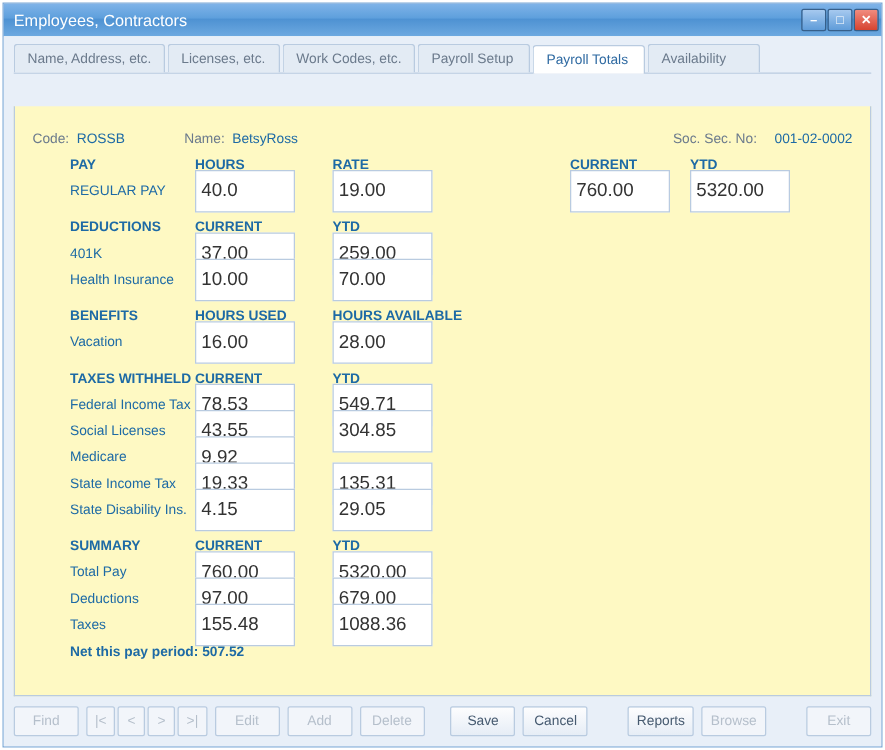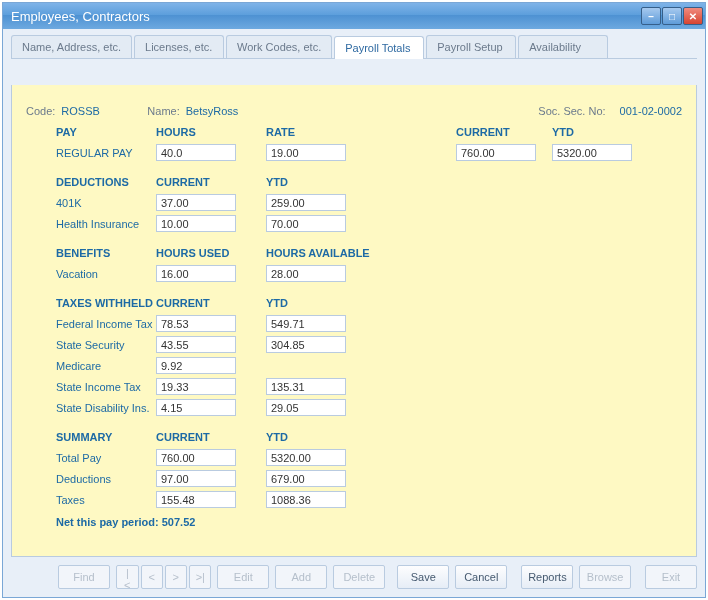--- a/index.html
+++ b/index.html
@@ -75,41 +75,40 @@
   }
   .row { display: flex; align-items: center; height: 21px; }
   .cell-label { width: 130px; }
   .cell-label.indent { padding-left: 30px; }
   .cell-c1, .cell-c2, .cell-c3, .cell-c4 { width: 110px; }
   .cell-cur { width: 96px; }
   .cell-ytd { width: 96px; }
   .head { font-weight: bold; color: #1d6aa5; }
   .sec-head .cell-label { font-weight: bold; }
   input.field {
-    width: 80px; height: 17px;
-    font-size: 11px;
+    width: 80px; height: 34px;
+    font-size: 15px;
     padding: 0 4px;
     border: 1px solid #b9cbe0;
     color: #333;
     background: #fff;
   }
   .top-info {
     display: flex; gap: 6px; align-items: center;
     font-size: 11px; color: #1d6aa5;
     margin-bottom: 4px;
   }
   .top-info .lbl { color: #6b7a8c; }
   .top-info .sp { flex: 1; }
   .net-line { margin-top: 6px; padding-left: 30px; color:#1d6aa5; font-size:11px;font-weight:bold; }
 
   .footer {
     display: flex; align-items: center;
     gap: 6px;
     padding-top: 4px;
-    margin-left: 47px;
   }
   .footer-spacer { flex: 1; }
   button.btn {
     height: 24px;
     min-width: 52px;
     font-size: 11px;
     border: 1px solid #b9cbe0;
     background: linear-gradient(to bottom,#fdfdfe,#e6edf6);
     color: #465a70;
     border-radius: 2px;
@@ -130,22 +129,22 @@
       <div class="win-btn close-btn">✕</div>
     </div>
   </div>
 
   <div class="content">
 
     <div class="tabs" id="tabs">
         <div class="tab">Name, Address, etc.</div>
         <div class="tab">Licenses, etc.</div>
         <div class="tab">Work Codes, etc.</div>
+        <div class="tab">Payroll Setup</div>
         <div class="tab active">Payroll Totals</div>
-        <div class="tab">Payroll Setup</div>
         <div class="tab">Availability</div>
       </div>
 
     <div class="panel">
 
       <div class="top-info">
         <span class="lbl">Code:</span>
         <span style="min-width:60px;">ROSSB</span>
         <span class="lbl" style="margin-left:20px;">Name:</span>
         <span>BetsyRoss</span>
@@ -212,21 +211,21 @@
         <div class="cell-c1 head">CURRENT</div>
         <div class="cell-c2 head">YTD</div>
       </div>
       <div id="tax-rows">
           <div class="row">
             <div class="cell-label indent">Federal Income Tax</div>
             <div class="cell-c1"><input class="field" value="78.53" style=""></div>
             <div class="cell-c2"><input class="field" value="549.71" style=""></div>
           </div>
           <div class="row">
-            <div class="cell-label indent">State Security</div>
+            <div class="cell-label indent">Social Licenses</div>
             <div class="cell-c1"><input class="field" value="43.55" style=""></div>
             <div class="cell-c2"><input class="field" value="304.85" style=""></div>
           </div>
           <div class="row">
             <div class="cell-label indent">Medicare</div>
             <div class="cell-c1"><input class="field" value="9.92" style=""></div>
           </div>
           <div class="row">
             <div class="cell-label indent">State Income Tax</div>
             <div class="cell-c1"><input class="field" value="19.33" style=""></div>

